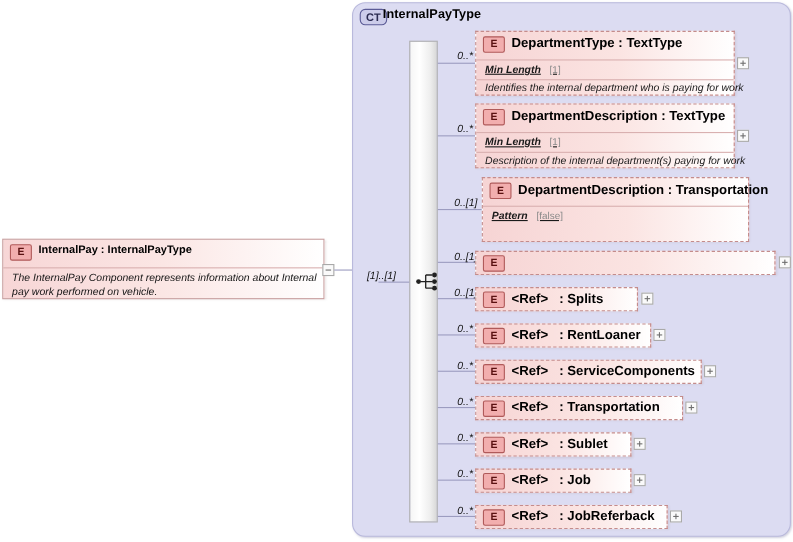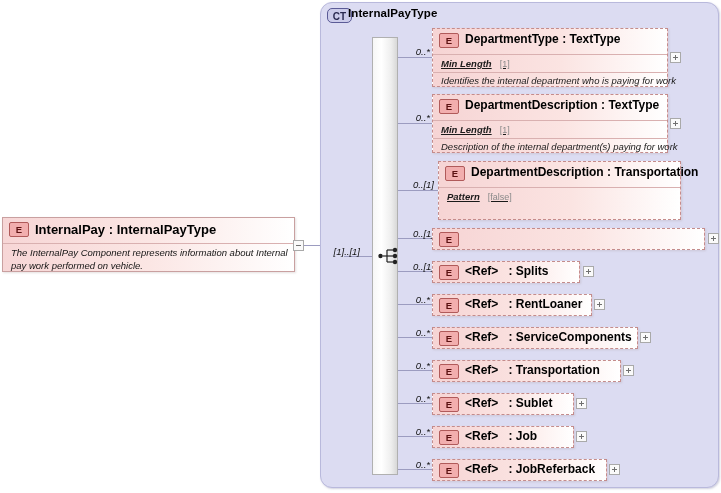--- a/index.html
+++ b/index.html
@@ -230,21 +230,21 @@
     box-shadow: 1px 1px 2px rgba(150,130,130,0.25);
   }
   .root-head {
     position: relative;
     height: 25px;
   }
   .root-name {
     position: absolute;
     left: 32px;
     top: 4px;
-    font-size: 13px;
+    font-size: 10px;
     font-weight: bold;
   }
   .root-doc {
     border-top: 1px solid #d9b0b0;
     padding: 2px 6px 2px 8px;
     font-size: 9.5px;
     font-style: italic;
     line-height: 13px;
     color: #151515;
   }

